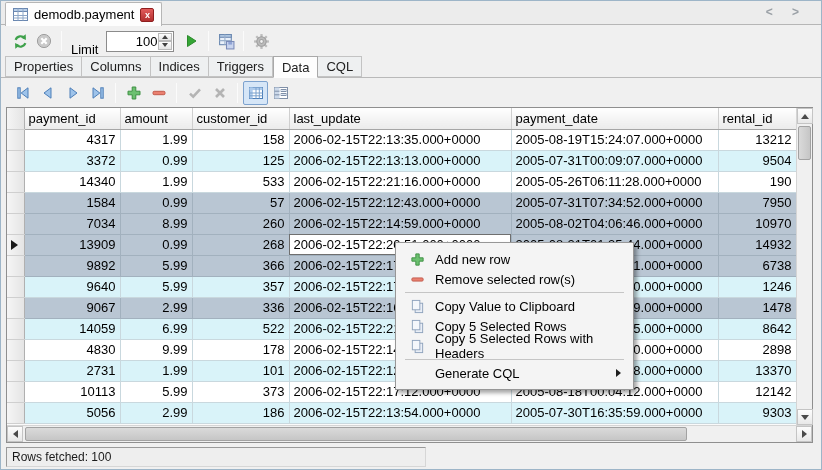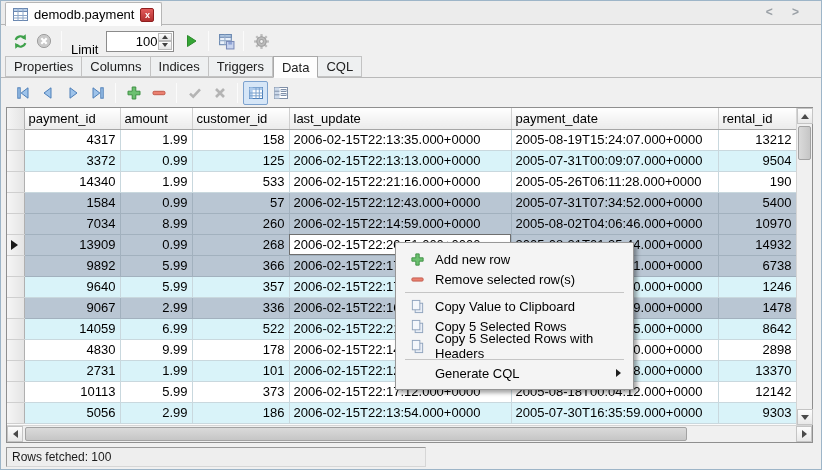--- a/index.html
+++ b/index.html
@@ -306,21 +306,21 @@
             <td>2005-05-26T06:11:28.000+0000</td>
             <td class="num">190</td>
           </tr>
           <tr class="sel">
             <td class="rowhead"></td>
             <td class="num">1584</td>
             <td class="num">0.99</td>
             <td class="num">57</td>
             <td>2006-02-15T22:12:43.000+0000</td>
             <td>2005-07-31T07:34:52.000+0000</td>
-            <td class="num">5400</td>
+            <td class="num">7950</td>
           </tr>
           <tr class="sel">
             <td class="rowhead"></td>
             <td class="num">7034</td>
             <td class="num">8.99</td>
             <td class="num">260</td>
             <td>2006-02-15T22:14:59.000+0000</td>
             <td>2005-08-02T04:06:46.000+0000</td>
             <td class="num">10970</td>
           </tr>

